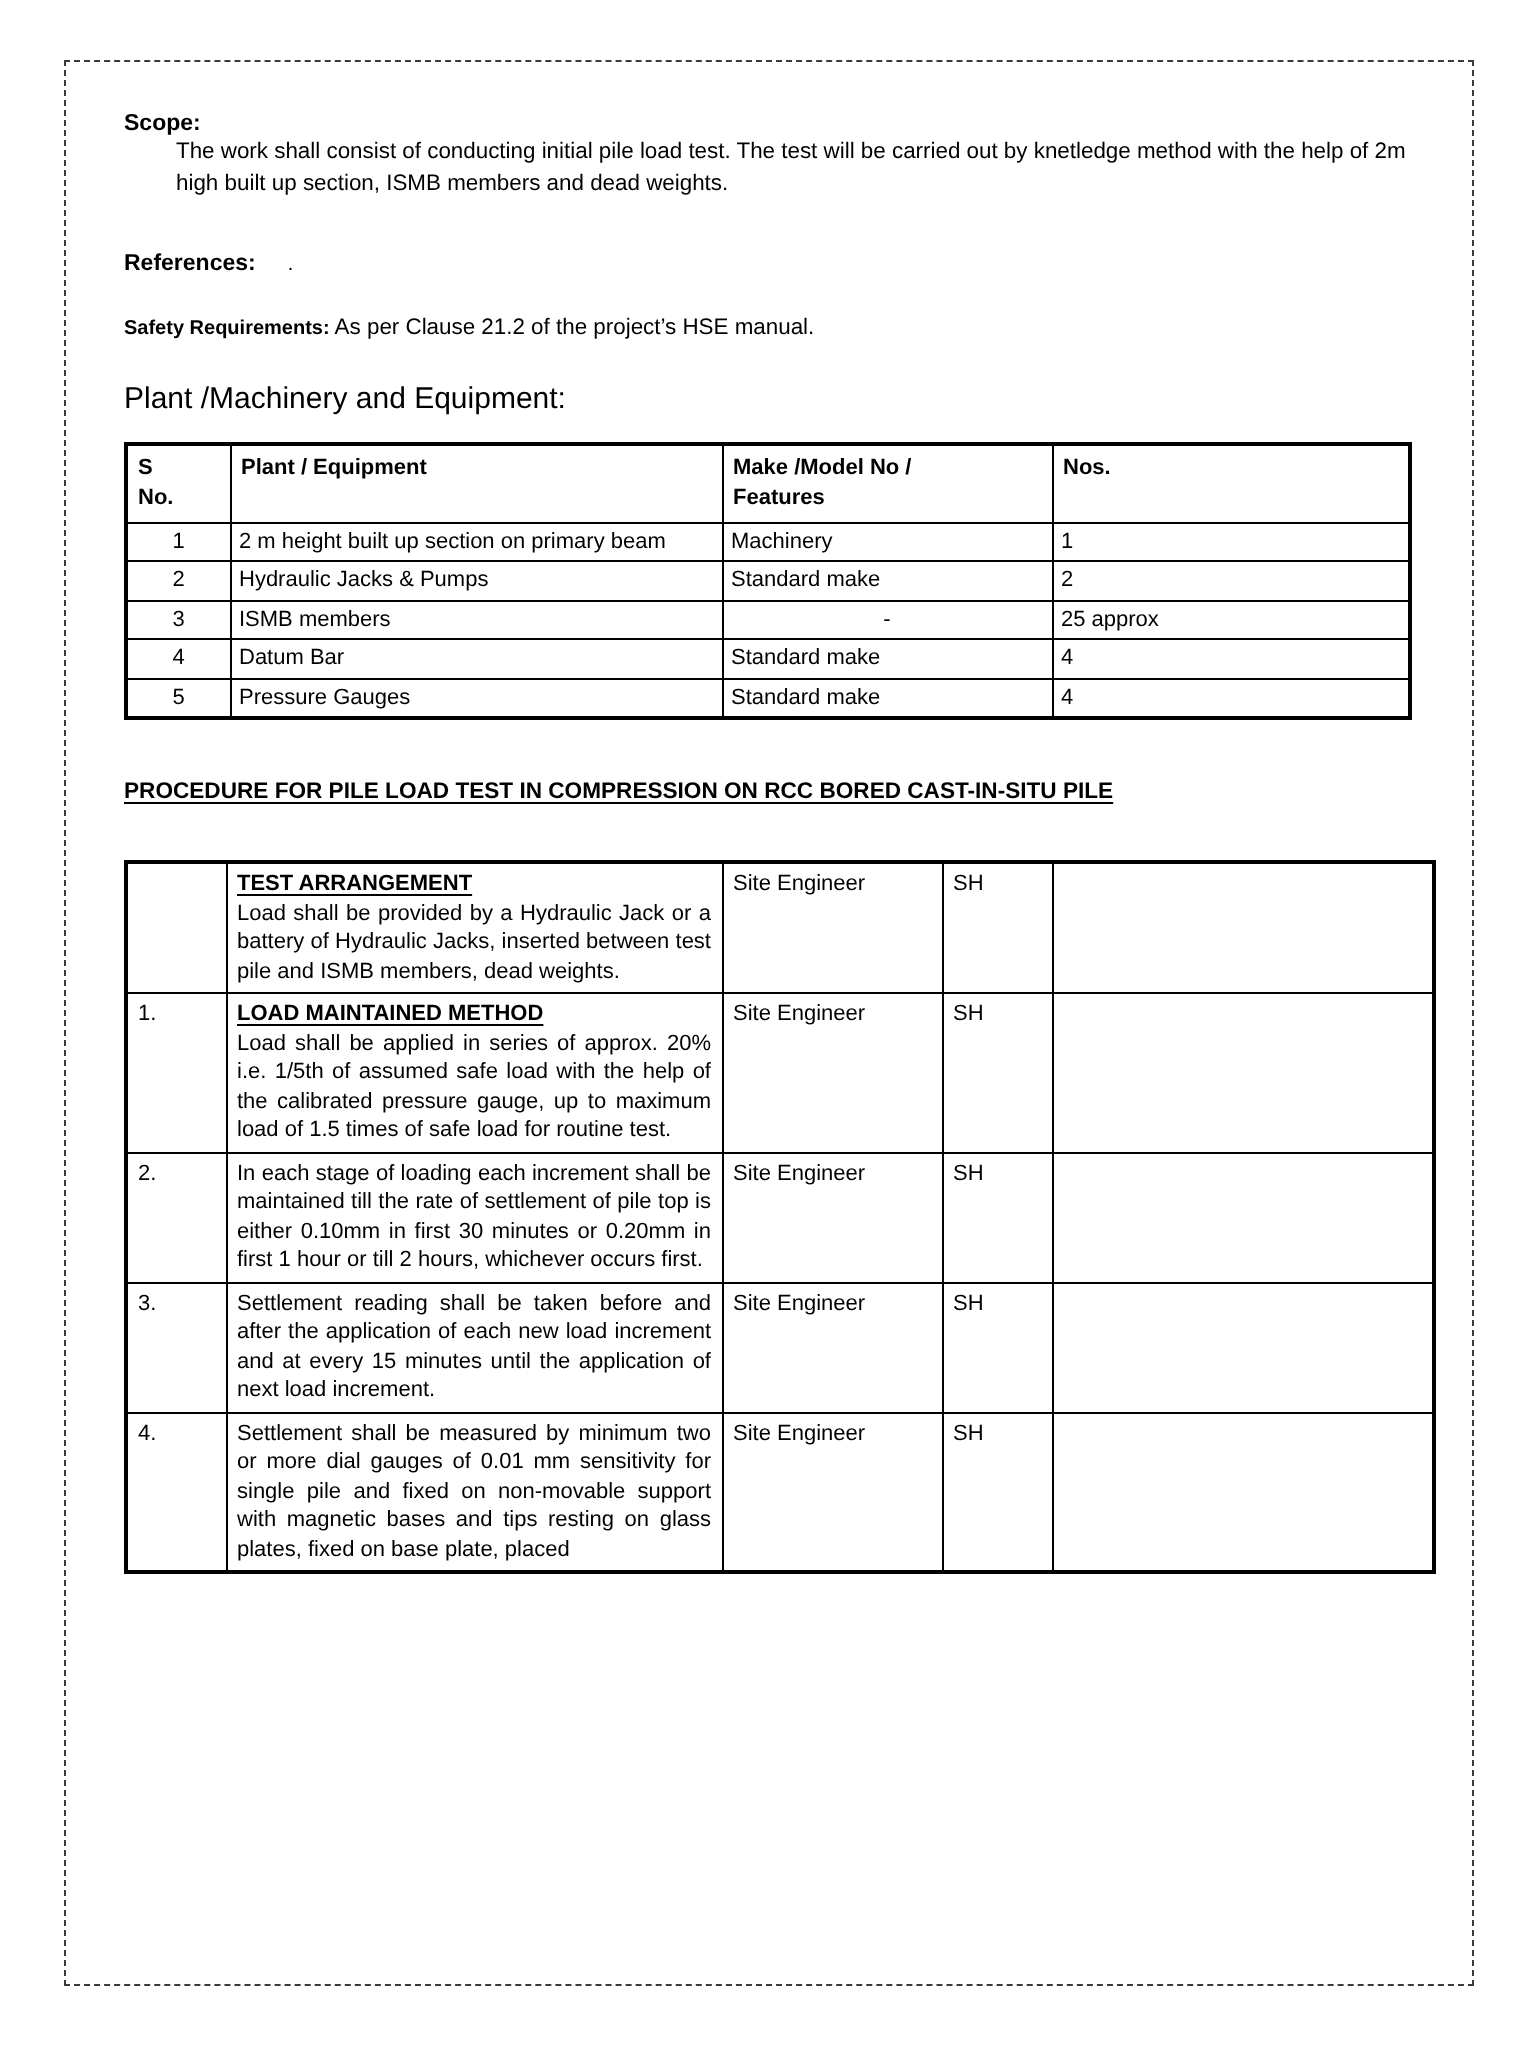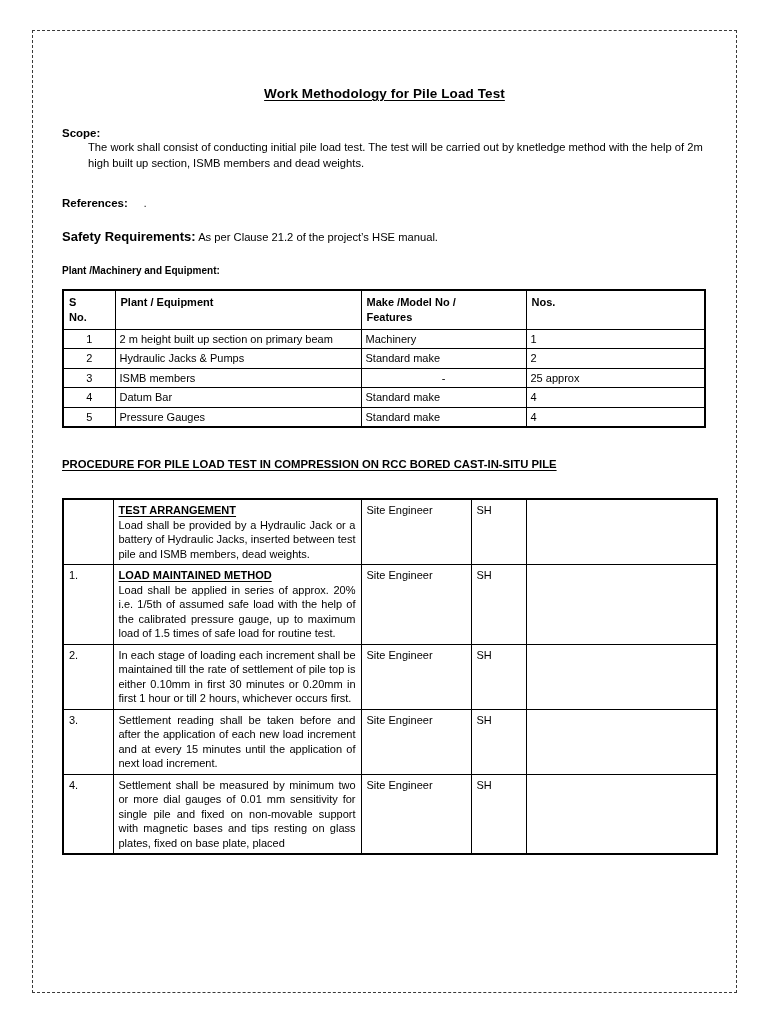--- a/index.html
+++ b/index.html
@@ -61,25 +61,25 @@
     font-size: 11.2px;
     line-height: 1.45;
     margin: 0 0 0 26px;
     width: 618px;
   }
 
   .inline-sec {
     font-size: 11.2px;
     margin: 20px 0 0 0;
   }
-  .inline-sec b { font-size: 13px; text-align: right; }
+  .inline-sec b { font-size: 10px; text-align: right; }
 
   .sec-head-plain {
-    font-size: 10px;
-    font-weight: bold;
+    font-size: 15px;
+    font-weight: normal;
     margin: 21px 0 0 0;
   }
 
   .proc-head {
     font-size: 11.3px;
     font-weight: bold;
     margin: 30px 0 0 0;
   }
   .proc-head span {
     text-decoration: underline;
@@ -140,23 +140,20 @@
     display: block;
   }
 </style>
 </head>
 <body>
 
 <div class="page-frame"></div>
 
 <div class="page-body">
 
-  <h1 class="doc-title">
-    <span>Work Methodology for Pile Load Test</span>
-  </h1>
 
   <p class="sec-label">Scope:</p>
   <p class="indent-para">The work shall consist of conducting initial pile load test. The test will be carried out by knetledge method with the help of 2m high built up section, ISMB members and dead weights.</p>
 
   <p class="sec-label">
     <span>References:</span><span class="dot-mark">.</span>
   </p>
 
   <p class="inline-sec">
     <b>Safety Requirements:</b><span> As per Clause 21.2 of the project’s HSE manual.</span>

